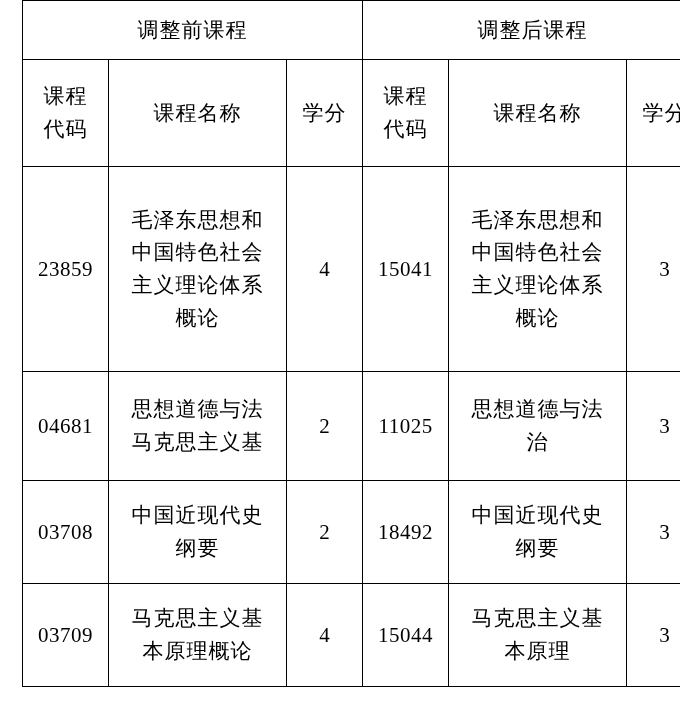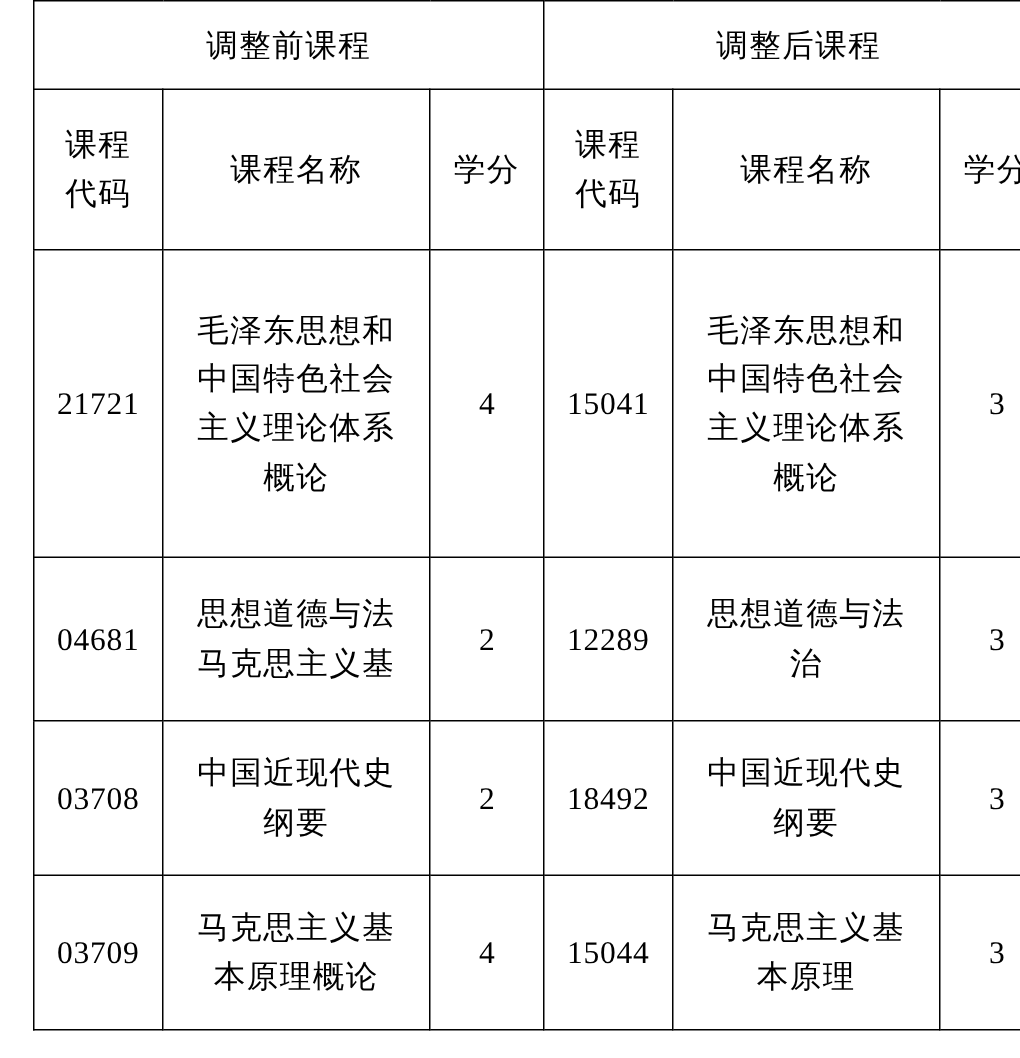--- a/index.html
+++ b/index.html
@@ -93,21 +93,21 @@
         <td class="col-head">学分</td>
         <td class="col-head">
           <span class="nm">课程</span>
           <span class="nm">代码</span>
         </td>
         <td class="col-head">课程名称</td>
         <td class="col-head">学分</td>
       </tr>
 
       <tr class="r-big">
-        <td class="code">21721</td>
+        <td class="code">23859</td>
         <td class="name">
           <span class="nm">毛泽东思想和</span>
           <span class="nm">中国特色社会</span>
           <span class="nm">主义理论体系</span>
           <span class="nm">概论</span>
         </td>
         <td class="credit">4</td>
         <td class="code">15041</td>
         <td class="name">
           <span class="nm">毛泽东思想和</span>
@@ -118,21 +118,21 @@
         <td class="credit">3</td>
       </tr>
 
       <tr class="r-mid">
         <td class="code">04681</td>
         <td class="name">
           <span class="nm">思想道德与法</span>
           <span class="nm">马克思主义基</span>
         </td>
         <td class="credit">2</td>
-        <td class="code">12289</td>
+        <td class="code">11025</td>
         <td class="name">
           <span class="nm">思想道德与法</span>
           <span class="nm">治</span>
         </td>
         <td class="credit">3</td>
       </tr>
 
       <tr class="r-sm">
         <td class="code">03708</td>
         <td class="name">

